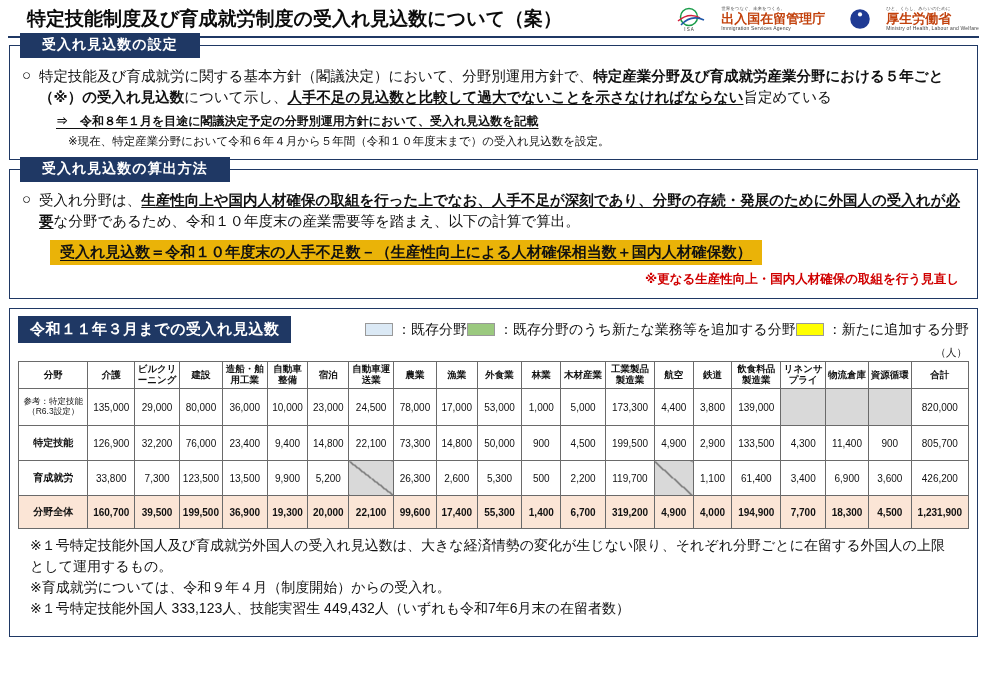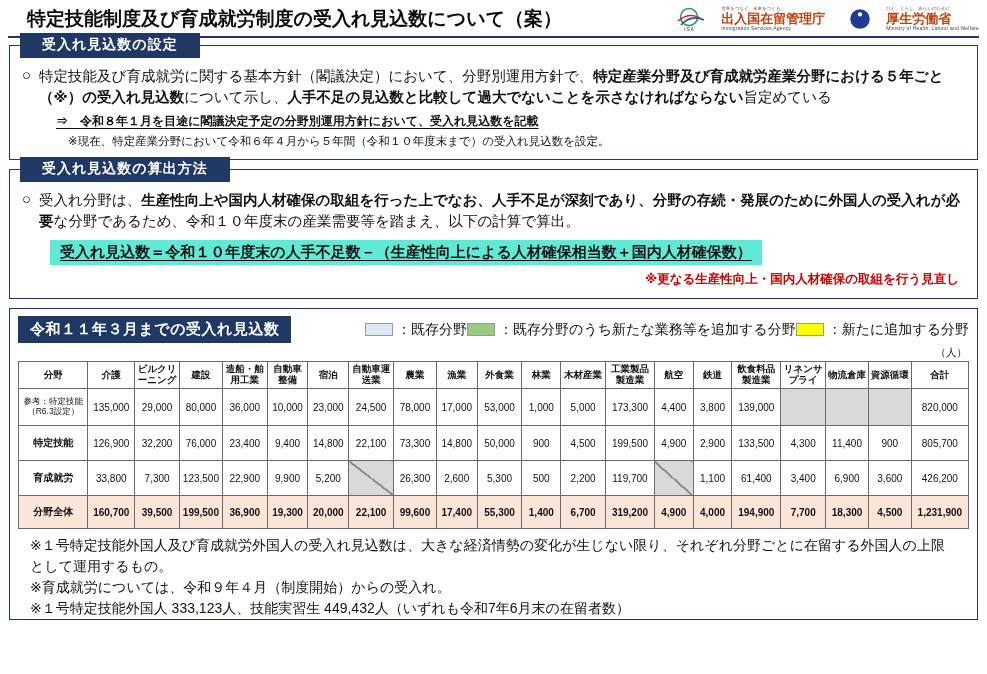--- a/index.html
+++ b/index.html
@@ -44,43 +44,43 @@
     font-size:14px;font-weight:bold;
     padding:3px 22px 4px 22px;
     letter-spacing:1px;
     white-space:nowrap;
   }
 
   .bullet-row{display:flex;gap:8px;align-items:flex-start;}
   .bullet{font-size:15px;line-height:1.25;flex:0 0 auto;}
   .btext{font-size:14.5px;line-height:1.45;}
   b.hl{font-weight:bold;}
-  .ul{ text-underline-offset:2px;}
+  .ul{ text-decoration:underline; text-underline-offset:2px;}
   .arrow-line{
     font-size:12px;font-weight:bold;margin:5px 0 0 34px;
     text-decoration:underline;text-underline-offset:3px;font-family:Liberation Serif, serif;
   }
   .note-small{font-size:11.5px;margin:4px 0 0 46px;color:#111;}
 
   .formula{
     display:inline-block;
-    background:#5eead4;
+    background:#eab308;
     border:0;
     font-size:15px;font-weight:bold;
     padding:3px 10px;
     margin:8px 0 0 28px;
     text-decoration:underline;text-underline-offset:3px;
   }
   .red-note{
     color:#d00000;font-size:12.5px;font-weight:bold;
     text-align:right;margin:6px 6px 0 0;
   }
 
   
-  .tpanel{border:1.5px solid #1f3864;margin:0 9px 0 9px;padding:7px 8px 0 8px;}
+  .tpanel{border:1.5px solid #1f3864;margin:0 9px 0 9px;padding:7px 8px 17px 8px;}
   .tbar{display:flex;align-items:center;justify-content:space-between;}
   .tbar-title{
     background:#1f3864;color:#fff;font-weight:bold;font-size:15px;
     padding:4px 12px;letter-spacing:.5px;white-space:nowrap;
   }
   .legend{display:flex;align-items:flex-end;font-size:14px;color:#111;}
   .legend-item{display:flex;align-items:center;gap:4px;white-space:nowrap;}
   .sw{width:26px;height:11px;border:1px solid #999;display:inline-block;}
   .unit{text-align:right;font-size:10.5px;margin:3px 2px 1px 0;}
 
@@ -299,21 +299,21 @@
           <td class="num">11,400</td>
           <td class="num">900</td>
           <td class="num total-col">805,700</td>
         </tr>
 
         <tr class="r-ik">
           <td class="rowlabel">育成就労</td>
           <td class="num">33,800</td>
           <td class="num">7,300</td>
           <td class="num">123,500</td>
-          <td class="num">22,900</td>
+          <td class="num">13,500</td>
           <td class="num">9,900</td>
           <td class="num">5,200</td>
           <td class="num hatch gray"></td>
           <td class="num">26,300</td>
           <td class="num">2,600</td>
           <td class="num">5,300</td>
           <td class="num">500</td>
           <td class="num">2,200</td>
           <td class="num">119,700</td>
           <td class="num hatch gray"></td>

